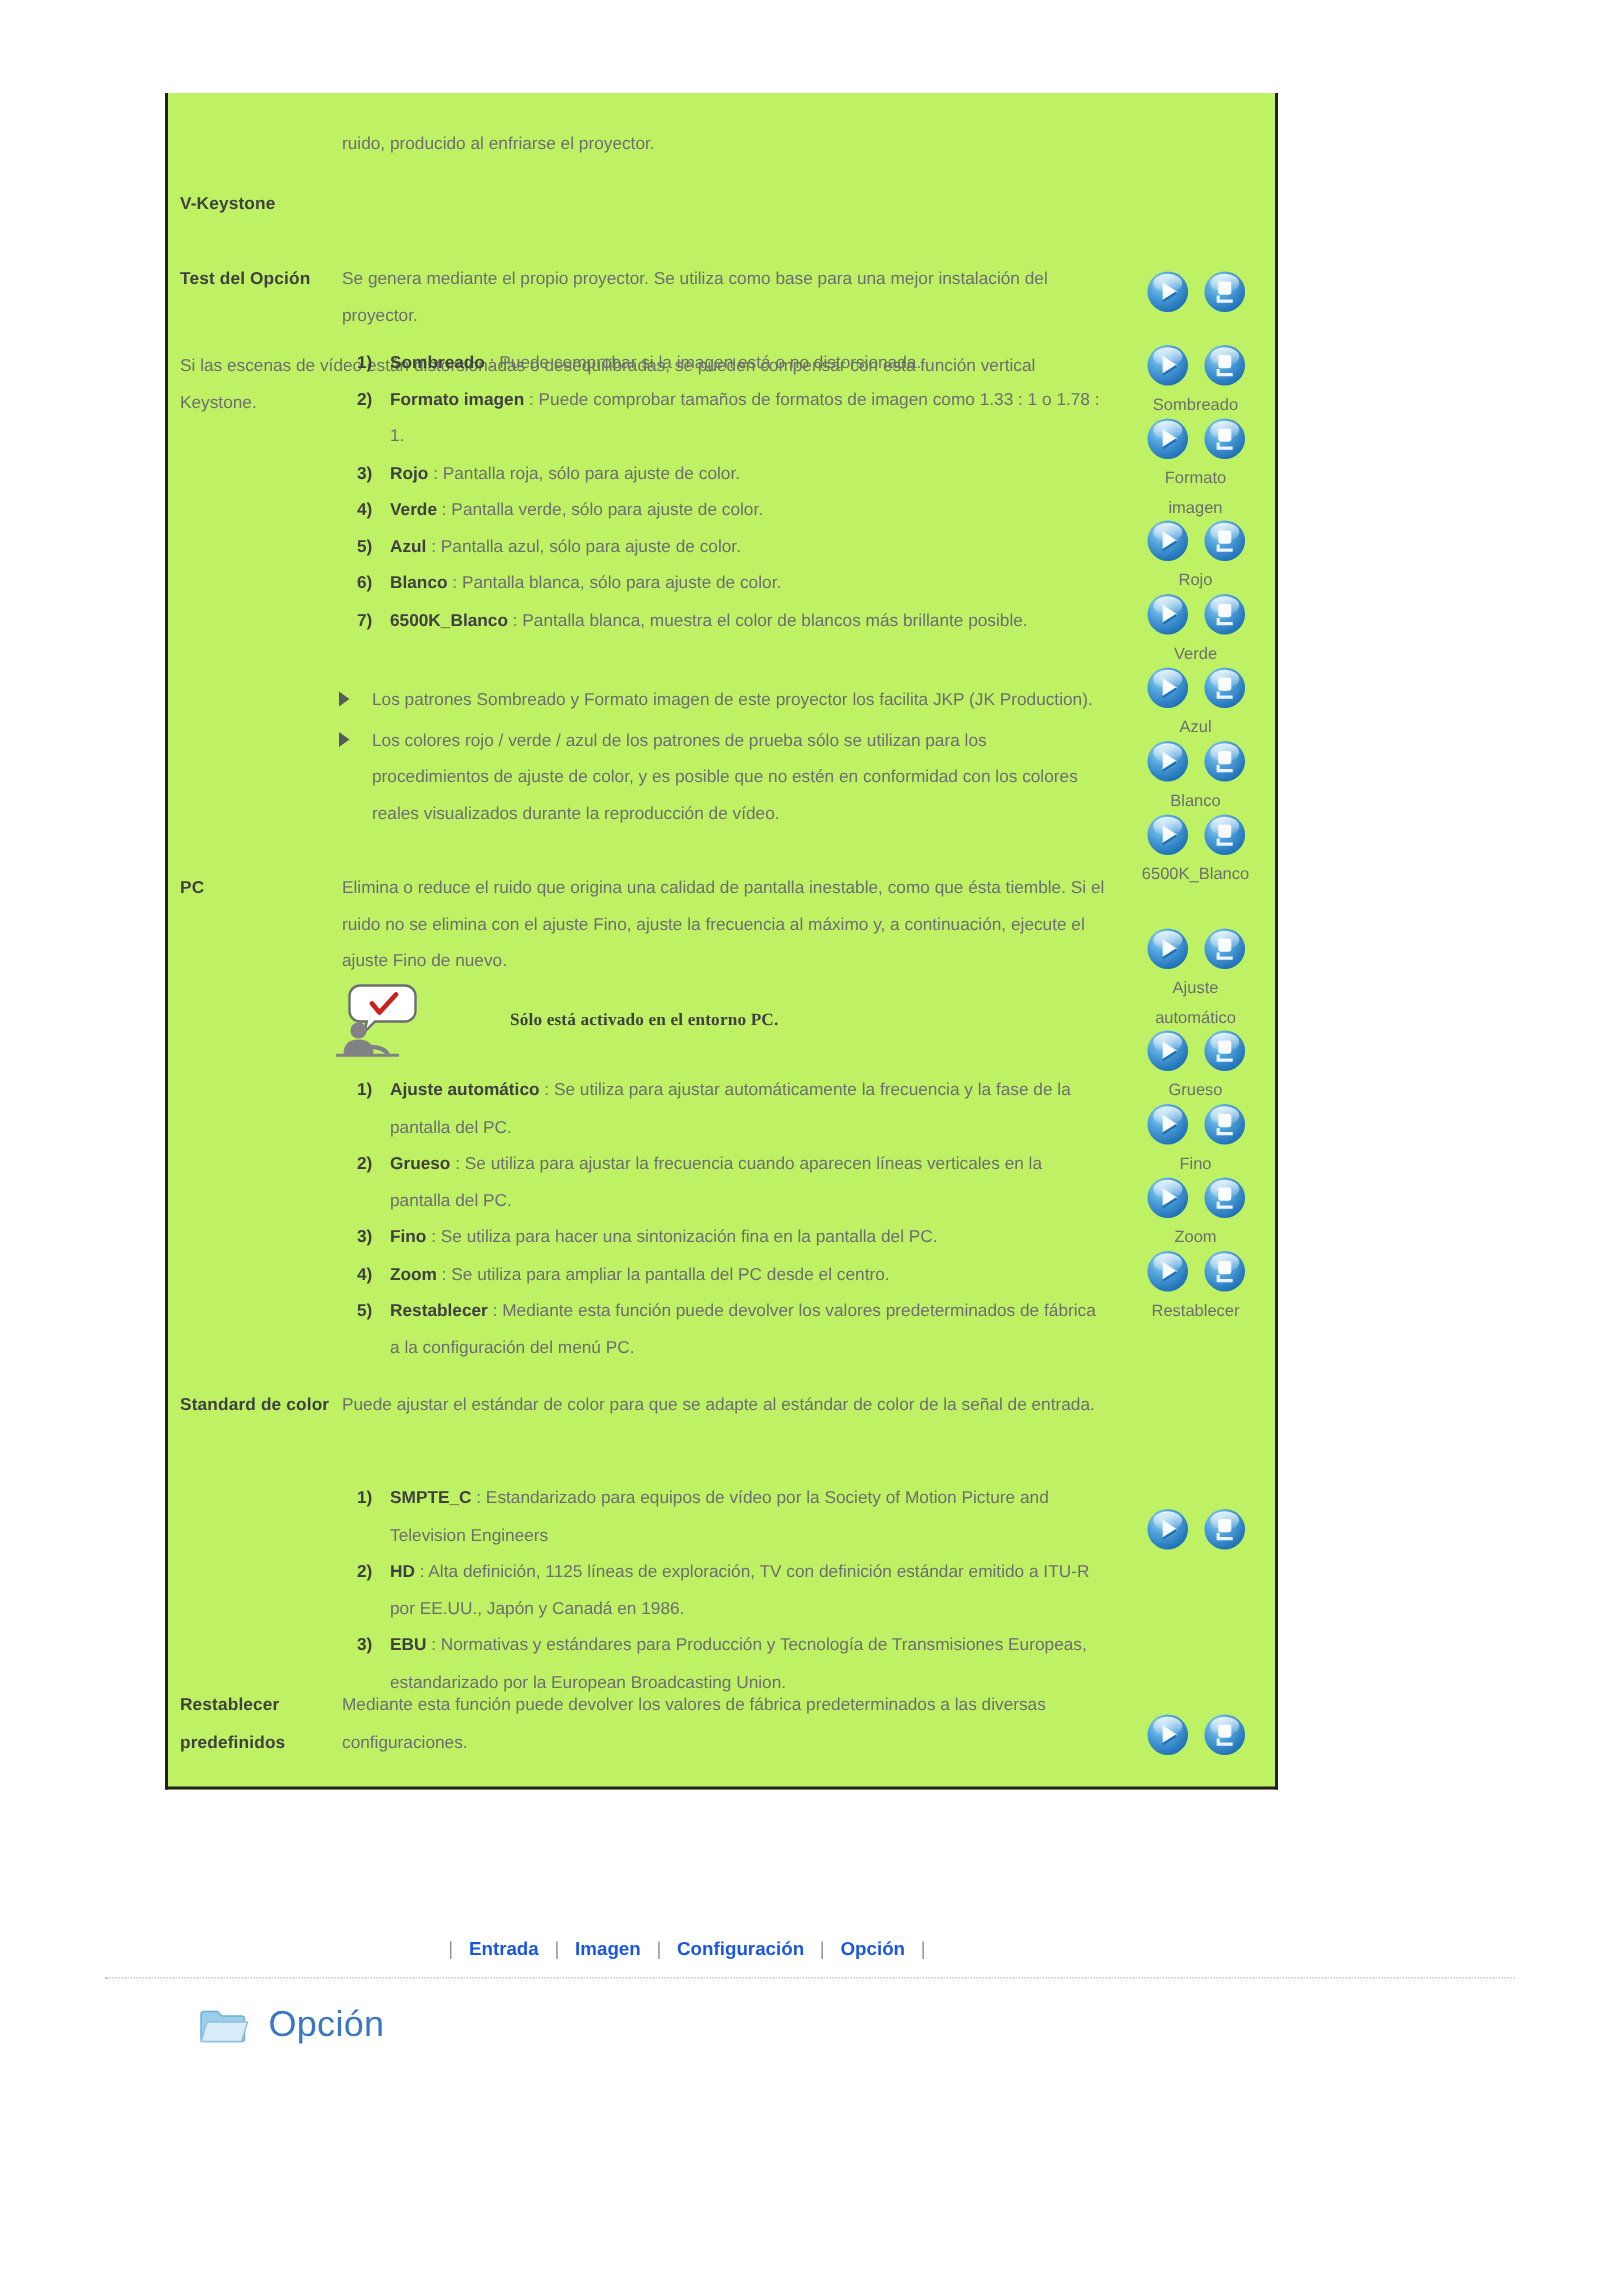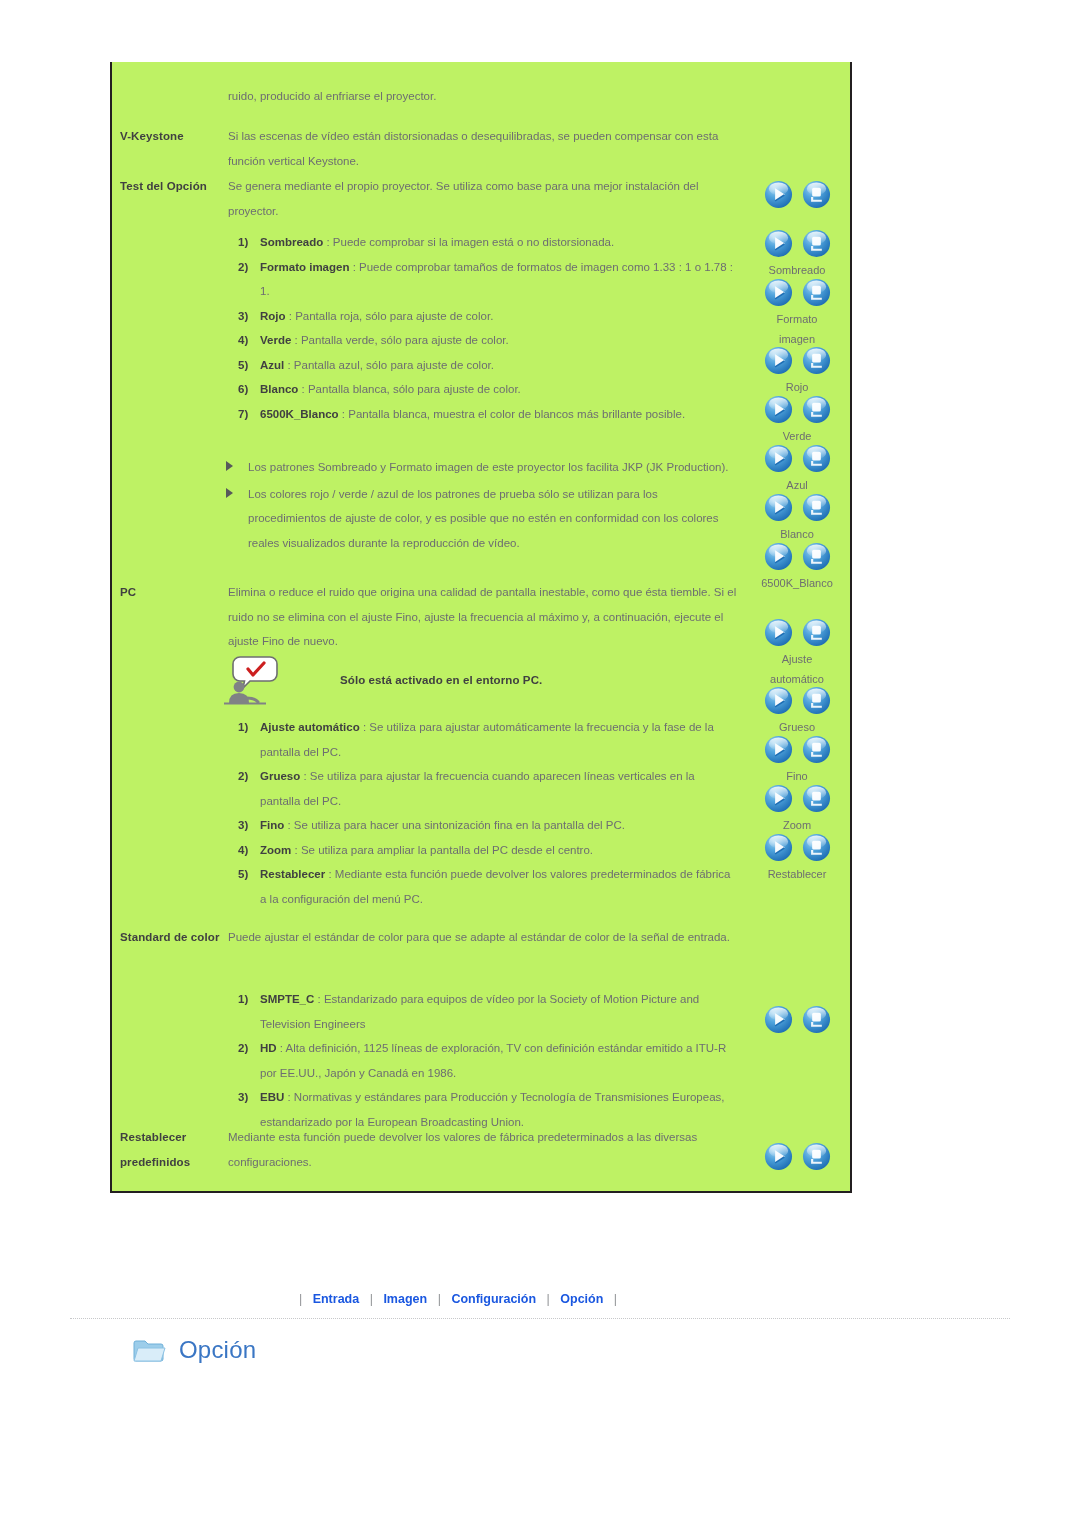--- a/index.html
+++ b/index.html
@@ -137,20 +137,21 @@
     width: 62px;
     height: 52px;
     flex: 0 0 62px;
   }
   #note-text {
     font-size: 11.5px;
     font-weight: bold;
     color: #404041;
     margin-left: 58px;
     letter-spacing: 0.1px;
+    font-family: Liberation Serif, serif;
   }
 
   
   #icon-column {
     position: absolute;
     left: 630px;
     top: 0;
     width: 110px;
     height: 100%;
   }
@@ -230,21 +231,21 @@
 </style>
 </head>
 <body>
 
 <div id="content-box">
 
   <div id="text-column">
 
     <div id="intro-line">ruido, producido al enfriarse el proyector.</div>
 
-    <div class="row" style="top:62px;">
+    <div class="row" style="top:62px;flex-direction:column;">
       <div class="row-label">V-Keystone</div>
       <div class="row-body">Si las escenas de vídeo están distorsionadas o desequilibradas, se pueden compensar con esta función vertical Keystone.</div>
     </div>
 
     <div class="row" style="top:112px;">
       <div class="row-label">Test del Opción</div>
       <div class="row-body">Se genera mediante el propio proyector. Se utiliza como base para una mejor instalación del proyector.</div>
     </div>
 
     <div class="num-list" style="top:168px;">

